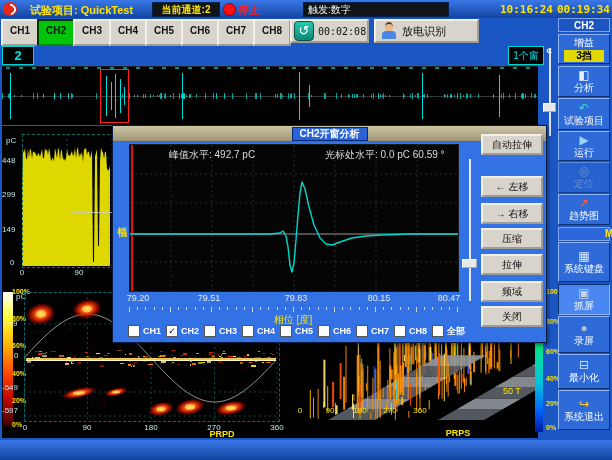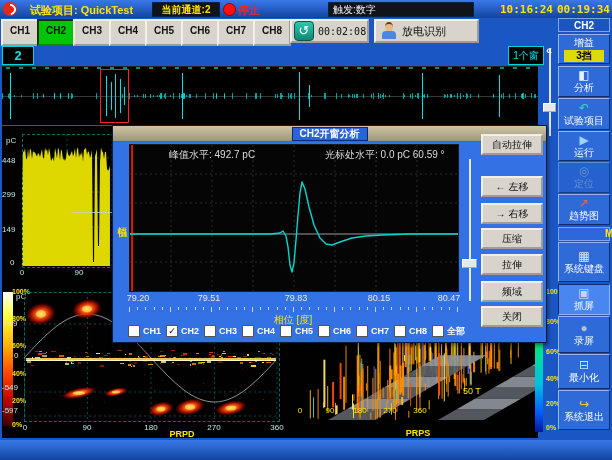--- a/index.html
+++ b/index.html
@@ -14,21 +14,21 @@
   #topbar{left:0;top:0;width:612px;height:18px;background:linear-gradient(#3a78e8,#1244a0);}
   #logo{left:3px;top:2px;width:14px;height:14px;border-radius:50%;background:#e22818;}
   #logo i{position:absolute;left:2px;top:2px;width:7px;height:7px;border:2px solid #fff;
     border-left-color:transparent;border-bottom-color:transparent;border-radius:50%;transform:rotate(40deg);}
   #project{left:30px;top:3px;font-size:11px;font-weight:bold;}
   #chanbox{left:152px;top:2px;width:66px;height:13px;background:#101418;border:1px solid #05204a;
     font-size:10px;font-weight:bold;text-align:center;line-height:13px;}
   #stopdot{left:223px;top:3px;width:11px;height:11px;border-radius:50%;background:#ff1010;border:1px solid #900;}
   #stoptxt{left:238px;top:3px;font-size:11px;font-weight:bold;color:#ff2020;}
   #trigbox{left:303px;top:2px;width:140px;height:13px;background:#101418;border:1px solid #05204a;
-    font-size:10px;color:#f0f0f0;line-height:13px;padding-left:4px;margin-left:25px;}
+    font-size:10px;color:#f0f0f0;line-height:13px;padding-left:4px;}
   #clock1{left:500px;top:3px;font-size:11px;font-weight:bold;font-family:"DejaVu Sans Mono",monospace;}
   #clock2{left:557px;top:3px;font-size:11px;font-weight:bold;font-family:"DejaVu Sans Mono",monospace;}
 
   
   .tab{position:absolute;top:19px;width:34px;height:23px;background:#d8d4cc;
     border:2px outset #f2efe8;font-size:10px;font-weight:bold;text-align:center;line-height:20px;color:#111;}
   .tab.active{background:#00c40a;border:2px inset #0a8a0a;}
   #timerpanel{left:290px;top:19px;width:79px;height:24px;background:#d8d4cc;border:2px outset #f2efe8;
     display:flex;align-items:center;gap:4px;padding-left:2px;box-sizing:border-box;}
   #timericon{width:18px;height:18px;border-radius:4px;background:linear-gradient(#2cc8ae,#0e8874);
@@ -59,21 +59,21 @@
   #vsb{left:543px;top:48px;width:13px;height:88px;}
   #vsb .tr{position:absolute;left:6px;top:0;width:2px;height:88px;background:#dfe6f2;}
   #vsb .th{position:absolute;left:0;top:55px;width:13px;height:9px;background:#e8e8e8;border:1px outset #fff;box-sizing:border-box;}
 
   
   #blackpanel{left:2px;top:126px;width:536px;height:312px;background:#010101;}
 
   
   .axlab{position:absolute;font-size:8px;color:#bfe8e8;}
   .pct{position:absolute;font-size:7px;color:#ffe400;font-weight:bold;}
-  .ctitle{position:absolute;font-size:9px;font-weight:bold;color:#ffe400;}
+  .ctitle{position:absolute;font-size:9px;font-weight:bold;color:#ffe400;margin-left:40px;}
 
   #histplot{left:22px;top:134px;width:91px;height:132px;border:1px dashed #0a6a6a;box-sizing:content-box;}
   #prpdbar{left:3px;top:292px;width:10px;height:134px;
     background:linear-gradient(#ffffff,#ffff40 18%,#ffb000 40%,#ff4000 62%,#b80000 82%,#3c0000);}
   #prpdplot{left:24px;top:292px;width:254px;height:128px;border:1px dashed #0a6a6a;box-sizing:content-box;}
   #prpsbar{left:535px;top:296px;width:8px;height:136px;
     background:linear-gradient(#50ff30,#00e830 25%,#00dca4 45%,#00c0e0 65%,#0060ff 85%,#0018a0);}
 
   
   #dialog{left:112px;top:125px;width:433px;height:216px;background:#3372e4;

